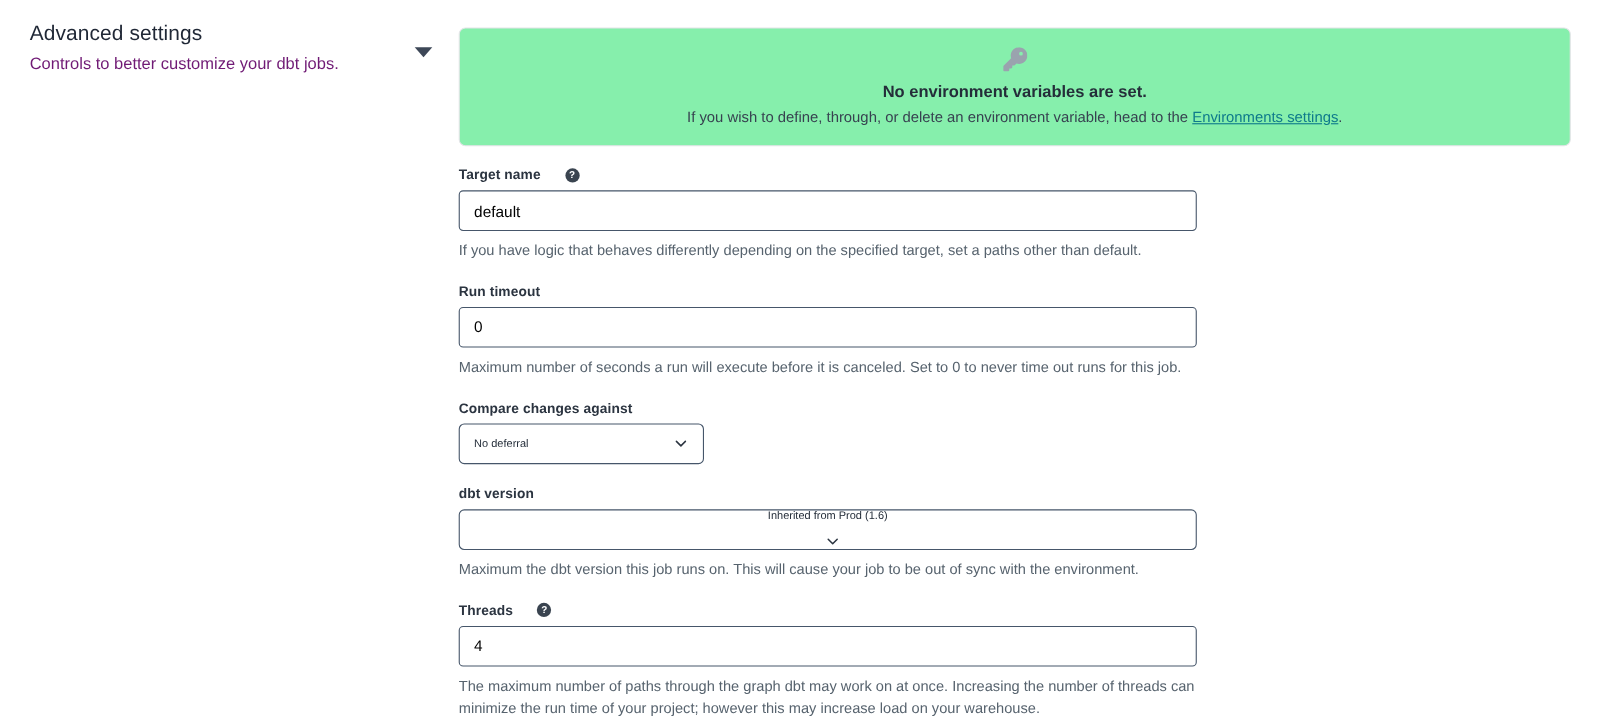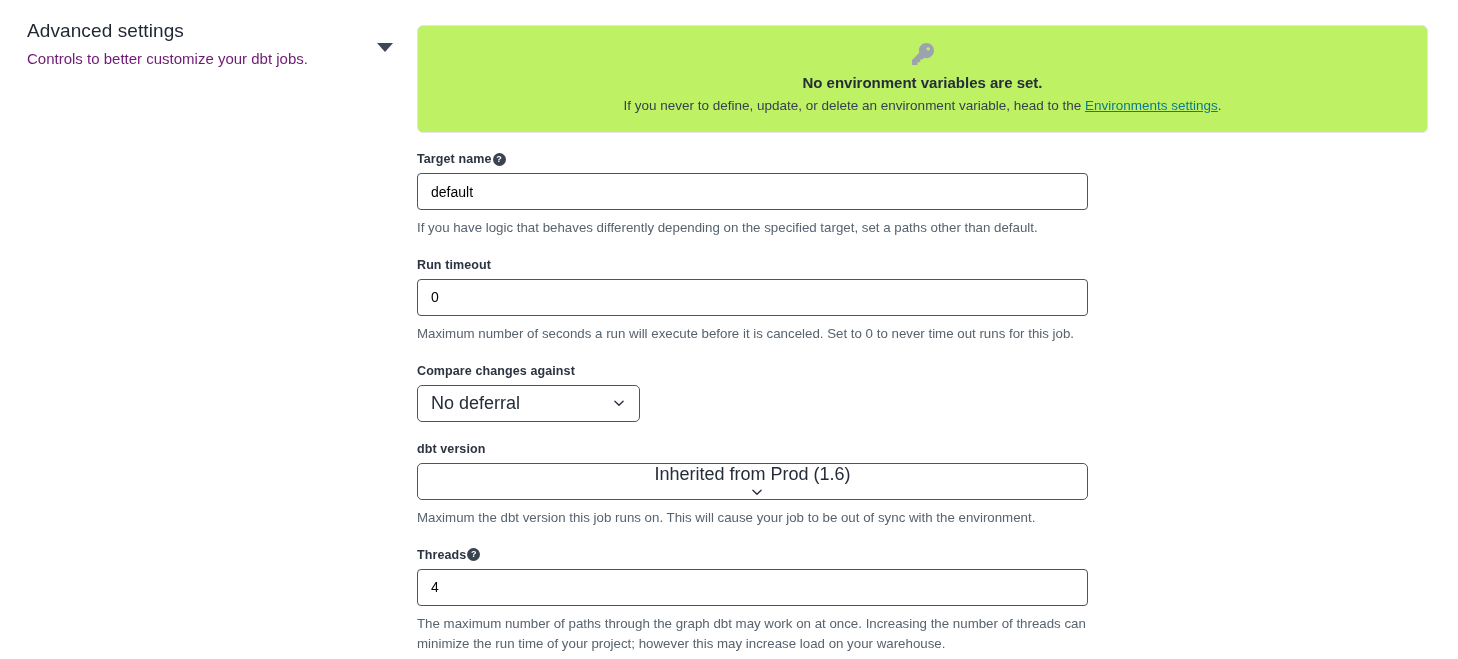--- a/index.html
+++ b/index.html
@@ -31,52 +31,52 @@
     border-top:9px solid #3d4757;
   }
 
   
   .content-col { position:absolute; left:417px; top:25px; width:1011px; }
 
   .env-banner {
     width:100%; height:108px;
     border:1px solid #e4e4e8; border-radius:6px;
     text-align:center; padding-top:17px;
-    background:#bef264;
+    background:#86efac;
   }
   .env-banner .key-icon { display:inline-block; width:22px; height:22px; }
   .env-banner-title { margin-top:5px; font-size:15px; font-weight:700; color:#242d39; }
   .env-banner-msg { margin-top:7px; font-size:13.5px; color:#374250; }
   .env-link { color:#0e7a8b; text-decoration:underline; cursor:pointer; }
 
   .form-area { margin-top:19px; width:671px; }
 
   .form-group { margin-bottom:20px; }
-  .field-label-row { display:flex; align-items:center; gap:1px; margin-bottom:7px; }
+  .field-label-row { display:flex; align-items:center; gap:22px; margin-bottom:7px; }
   .field-label { font-size:12.5px; font-weight:700; color:#2b3440; letter-spacing:0.1px; }
   .help-icon {
     display:inline-flex; align-items:center; justify-content:center;
     width:13px; height:13px; border-radius:50%;
     background:#3a4450; color:#ffffff;
     font-size:9px; font-weight:700; line-height:1;
     cursor:pointer;
   }
 
   .text-input {
     display:block; width:100%; height:37px;
     border:1px solid #46566a; border-radius:4px;
     padding:0 13px; font-size:14px; color:#000000;
     font-family:"Liberation Sans", sans-serif;
     background:#ffffff; outline:none;
   }
 
   .select-control {
     display:flex; align-items:center; justify-content:space-between;
     height:37px; border:1px solid #46566a; border-radius:5px;
-    padding:0 13px 0 13px; font-size:18px; color:#242d39;
+    padding:0 13px 0 13px; font-size:10px; color:#242d39;
     background:#ffffff; cursor:pointer;
   }
   .select-control.narrow { width:223px; }
   .select-control.wide { width:100%;flex-direction:column; }
   .chevron-down-icon { width:14px; height:14px; flex-shrink:0; margin-left:8px; }
 
   .helper-text {
     margin-top:8px; font-size:13.3px; color:#57636e; line-height:1.5;
   }
 </style>
@@ -94,21 +94,21 @@
 
   <div class="content-col">
 
     <div class="env-banner">
       <span class="key-icon">
         <svg viewBox="0 0 512 512" width="22" height="22" aria-hidden="true">
           <path fill="#9aa3ae" d="M336 352c97.2 0 176-78.8 176-176S433.2 0 336 0S160 78.8 160 176c0 18.7 2.9 36.8 8.3 53.7L7 391c-4.5 4.5-7 10.6-7 17v80c0 13.3 10.7 24 24 24h80c13.3 0 24-10.7 24-24V448h40c13.3 0 24-10.7 24-24V384h40c6.4 0 12.5-2.5 17-7l33.3-33.3c16.9 5.4 35 8.3 53.7 8.3zM376 96a40 40 0 1 1 0 80 40 40 0 1 1 0-80z"></path>
         </svg>
       </span>
       <div class="env-banner-title">No environment variables are set.</div>
-      <div class="env-banner-msg"><span>If you never to define, update, or delete an environment variable, head to the </span><a class="env-link">Environments settings</a><span>.</span></div>
+      <div class="env-banner-msg"><span>If you wish to define, through, or delete an environment variable, head to the </span><a class="env-link">Environments settings</a><span>.</span></div>
     </div>
 
     <div class="form-area">
 
       <div class="form-group">
         <div class="field-label-row">
           <span class="field-label">Target name</span>
           <span class="help-icon">?</span>
         </div>
         <input class="text-input" type="text" value="default" style="">

